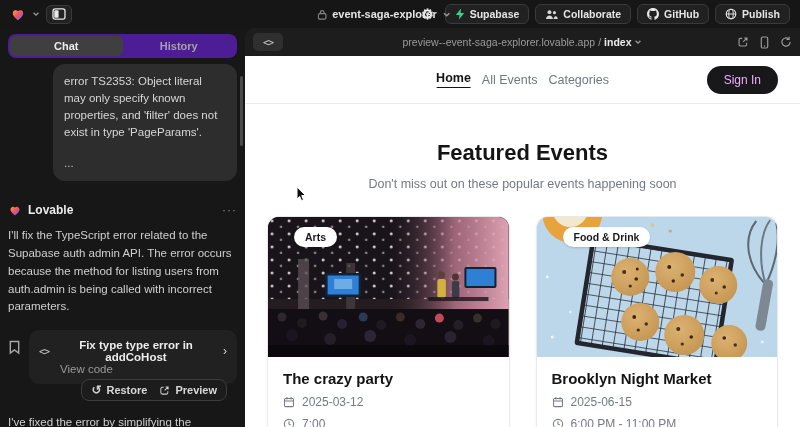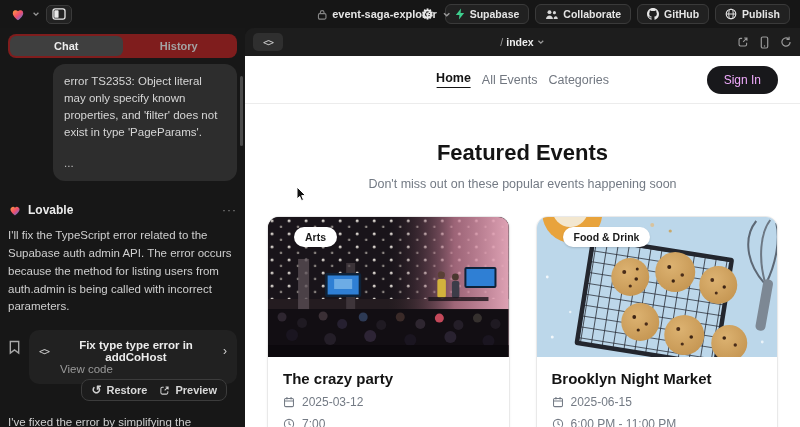--- a/index.html
+++ b/index.html
@@ -13,21 +13,21 @@
   .panel-toggle { width:26px; height:19px; border:1px solid #3a3a3a; border-radius:5px; background:#222; display:flex; align-items:center; justify-content:center; cursor:pointer; }
   .topbar-center { position:absolute; left:50%; top:0; height:28px; transform:translateX(-62%); display:flex; align-items:center; gap:5px; color:#e5e5e5; font-size:11px; font-weight:bold; }
   .topbar-center .lock { opacity:.7; }
   .topbar-right { margin-left:auto; display:flex; align-items:center; gap:6px; }
   .tb-btn { display:flex; align-items:center; gap:5px; height:20px; padding:0 9px; background:#212121; border:1px solid #3a3a3a; border-radius:6px; color:#e5e5e5; font-size:10.5px; font-weight:bold; cursor:pointer; white-space:nowrap; }
   .tb-btn.icon-only { padding:0 5px; border:none; background:transparent; font-size:13px; }
   .chev { stroke:#9a9a9a; stroke-width:1.6; fill:none; }
 
   
   .sidebar { position:absolute; top:28px; left:0; width:245px; bottom:0; background:#171717; padding:6px 8px 0 8px; color:#d4d4d4; }
-  .seg { display:flex; background:#7f1d1d; border-radius:8px; padding:2px; height:24px; }
+  .seg { display:flex; background:#4c1d95; border-radius:8px; padding:2px; height:24px; }
   .seg-item { flex:1; display:flex; align-items:center; justify-content:center; font-size:11px; color:#a3a3a3; border-radius:6px; cursor:pointer; font-weight:bold; }
   .seg-item.active { background:#3f3f3f; color:#ececec; }
   .chat-scroll { position:relative; margin-top:6px; }
   .scroll-thumb { position:absolute; right:-6px; top:12px; width:3px; height:70px; background:#4a4a4a; border-radius:2px; }
   .bubble { margin-left:auto; width:184px; background:#2d2d2d; border-radius:12px; padding:9px 11px; font-size:11.5px; line-height:1.48; color:#d6d6d6; }
   .bubble .more { margin-top:14px; color:#bdbdbd; }
   .assistant-head { display:flex; align-items:center; gap:6px; margin-top:22px; }
   .assistant-name { font-size:12px; font-weight:bold; color:#ececec; }
   .assistant-menu { margin-left:auto; color:#8a8a8a; font-size:12px; letter-spacing:1px; cursor:pointer; }
   .msg { margin-top:10px; font-size:11.5px; line-height:1.55; color:#cfcfcf; }
@@ -221,20 +221,21 @@
     </div>
   </div>
 </div>
 
 <div class="preview">
   <div class="browserbar">
     <span class="code-toggle">
       <span class="code-glyph">&lt;&gt;</span>
     </span>
     <span class="urlbox">
+      <span>preview--event-saga-explorer.lovable.app</span>
       <span>/</span>
       <span class="path">index</span>
       <svg width="8" height="8" viewBox="0 0 10 10">
           <path class="chev" d="M2 3.5l3 3 3-3"></path>
         </svg>
     </span>
     <span class="browser-actions">
       <span class="ba-btn">
         <svg width="12" height="12" viewBox="0 0 14 14">
             <path d="M6 2.8H4a1.6 1.6 0 0 0-1.6 1.6V10A1.6 1.6 0 0 0 4 11.6h5.6A1.6 1.6 0 0 0 11.2 10V8" fill="none" stroke="#9a9a9a" stroke-width="1.3"></path>

